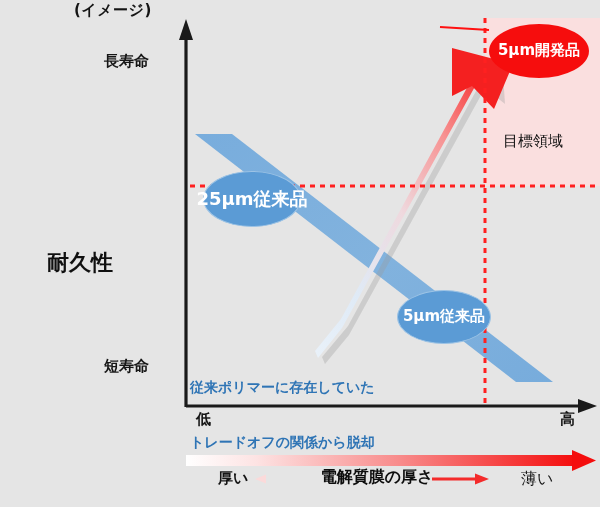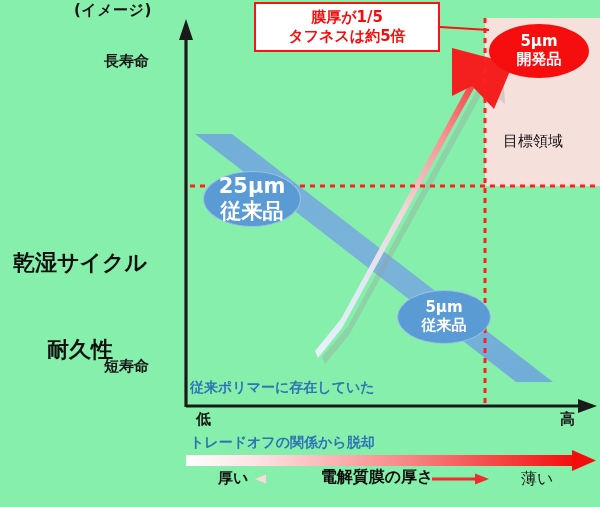--- a/index.html
+++ b/index.html
@@ -7,21 +7,21 @@
     padding: 0;
     background: #ffffff;
   }
   body {
     font-family: "DejaVu Sans", "Liberation Sans", sans-serif;
   }
   #stage {
     position: relative;
     width: 600px;
     height: 507px;
-    background: #86efac;
+    background: #e5e5e5;
     overflow: hidden;
   }
   #stage svg.layer {
     position: absolute;
     left: 0;
     top: 0;
     width: 600px;
     height: 507px;
   }
   .txt {
@@ -107,21 +107,21 @@
     font-weight: bold;
     color: #fb0a0a;
     line-height: 1.25;
     white-space: pre;
   }
 
   
   .ellipse {
     position: absolute;
     display: flex;
-    flex-direction: column;
+    flex-direction: row;
     align-items: center;
     justify-content: center;
     border-radius: 50%;
     text-align: center;
   }
   .ellipse span {
     font-weight: bold;
     color: #ffffff;
     line-height: 1.18;
     white-space: pre;
@@ -132,21 +132,21 @@
   }
   .ellipse-red {
     background: #f60d0d;
   }
   #ell-25 {
     left: 203px;
     top: 171px;
     width: 96px;
     height: 54px;
   }
-  #ell-25 span { font-size: 21px; }
+  #ell-25 span { font-size: 18px; }
   #ell-5c {
     left: 397px;
     top: 290px;
     width: 92px;
     height: 52px;
   }
   #ell-5c span { font-size: 15px; }
   #ell-dev {
     left: 489px;
     top: 24px;
@@ -265,30 +265,25 @@
       <polygon points="255,479 266,474.5 266,483.5" fill="#fbdada"></polygon>
     </g>
     <g>
       <line x1="432" y1="479" x2="478" y2="479" stroke="#f42b2b" stroke-width="3"></line>
       <polygon points="489,479 475,473.5 475,484.5" fill="#f42b2b"></polygon>
     </g>
   </svg>
 
   <div class="txt image-tag">(イメージ)</div>
 
-  <div class="callout">
-    <span>膜厚が1/5</span>
-    <span>タフネスは約5倍</span>
-  </div>
 
   <div class="txt y-top-tick">長寿命</div>
   <div class="txt y-bot-tick">短寿命</div>
 
   <div class="txt y-axis-title">
-    <div>乾湿サイクル</div>
     <div>耐久性</div>
   </div>
 
   <div class="txt x-low">低</div>
   <div class="txt x-high">高</div>
 
   <div class="ellipse ellipse-blue" id="ell-25">
     <span>25μm</span>
     <span>従来品</span>
   </div>

